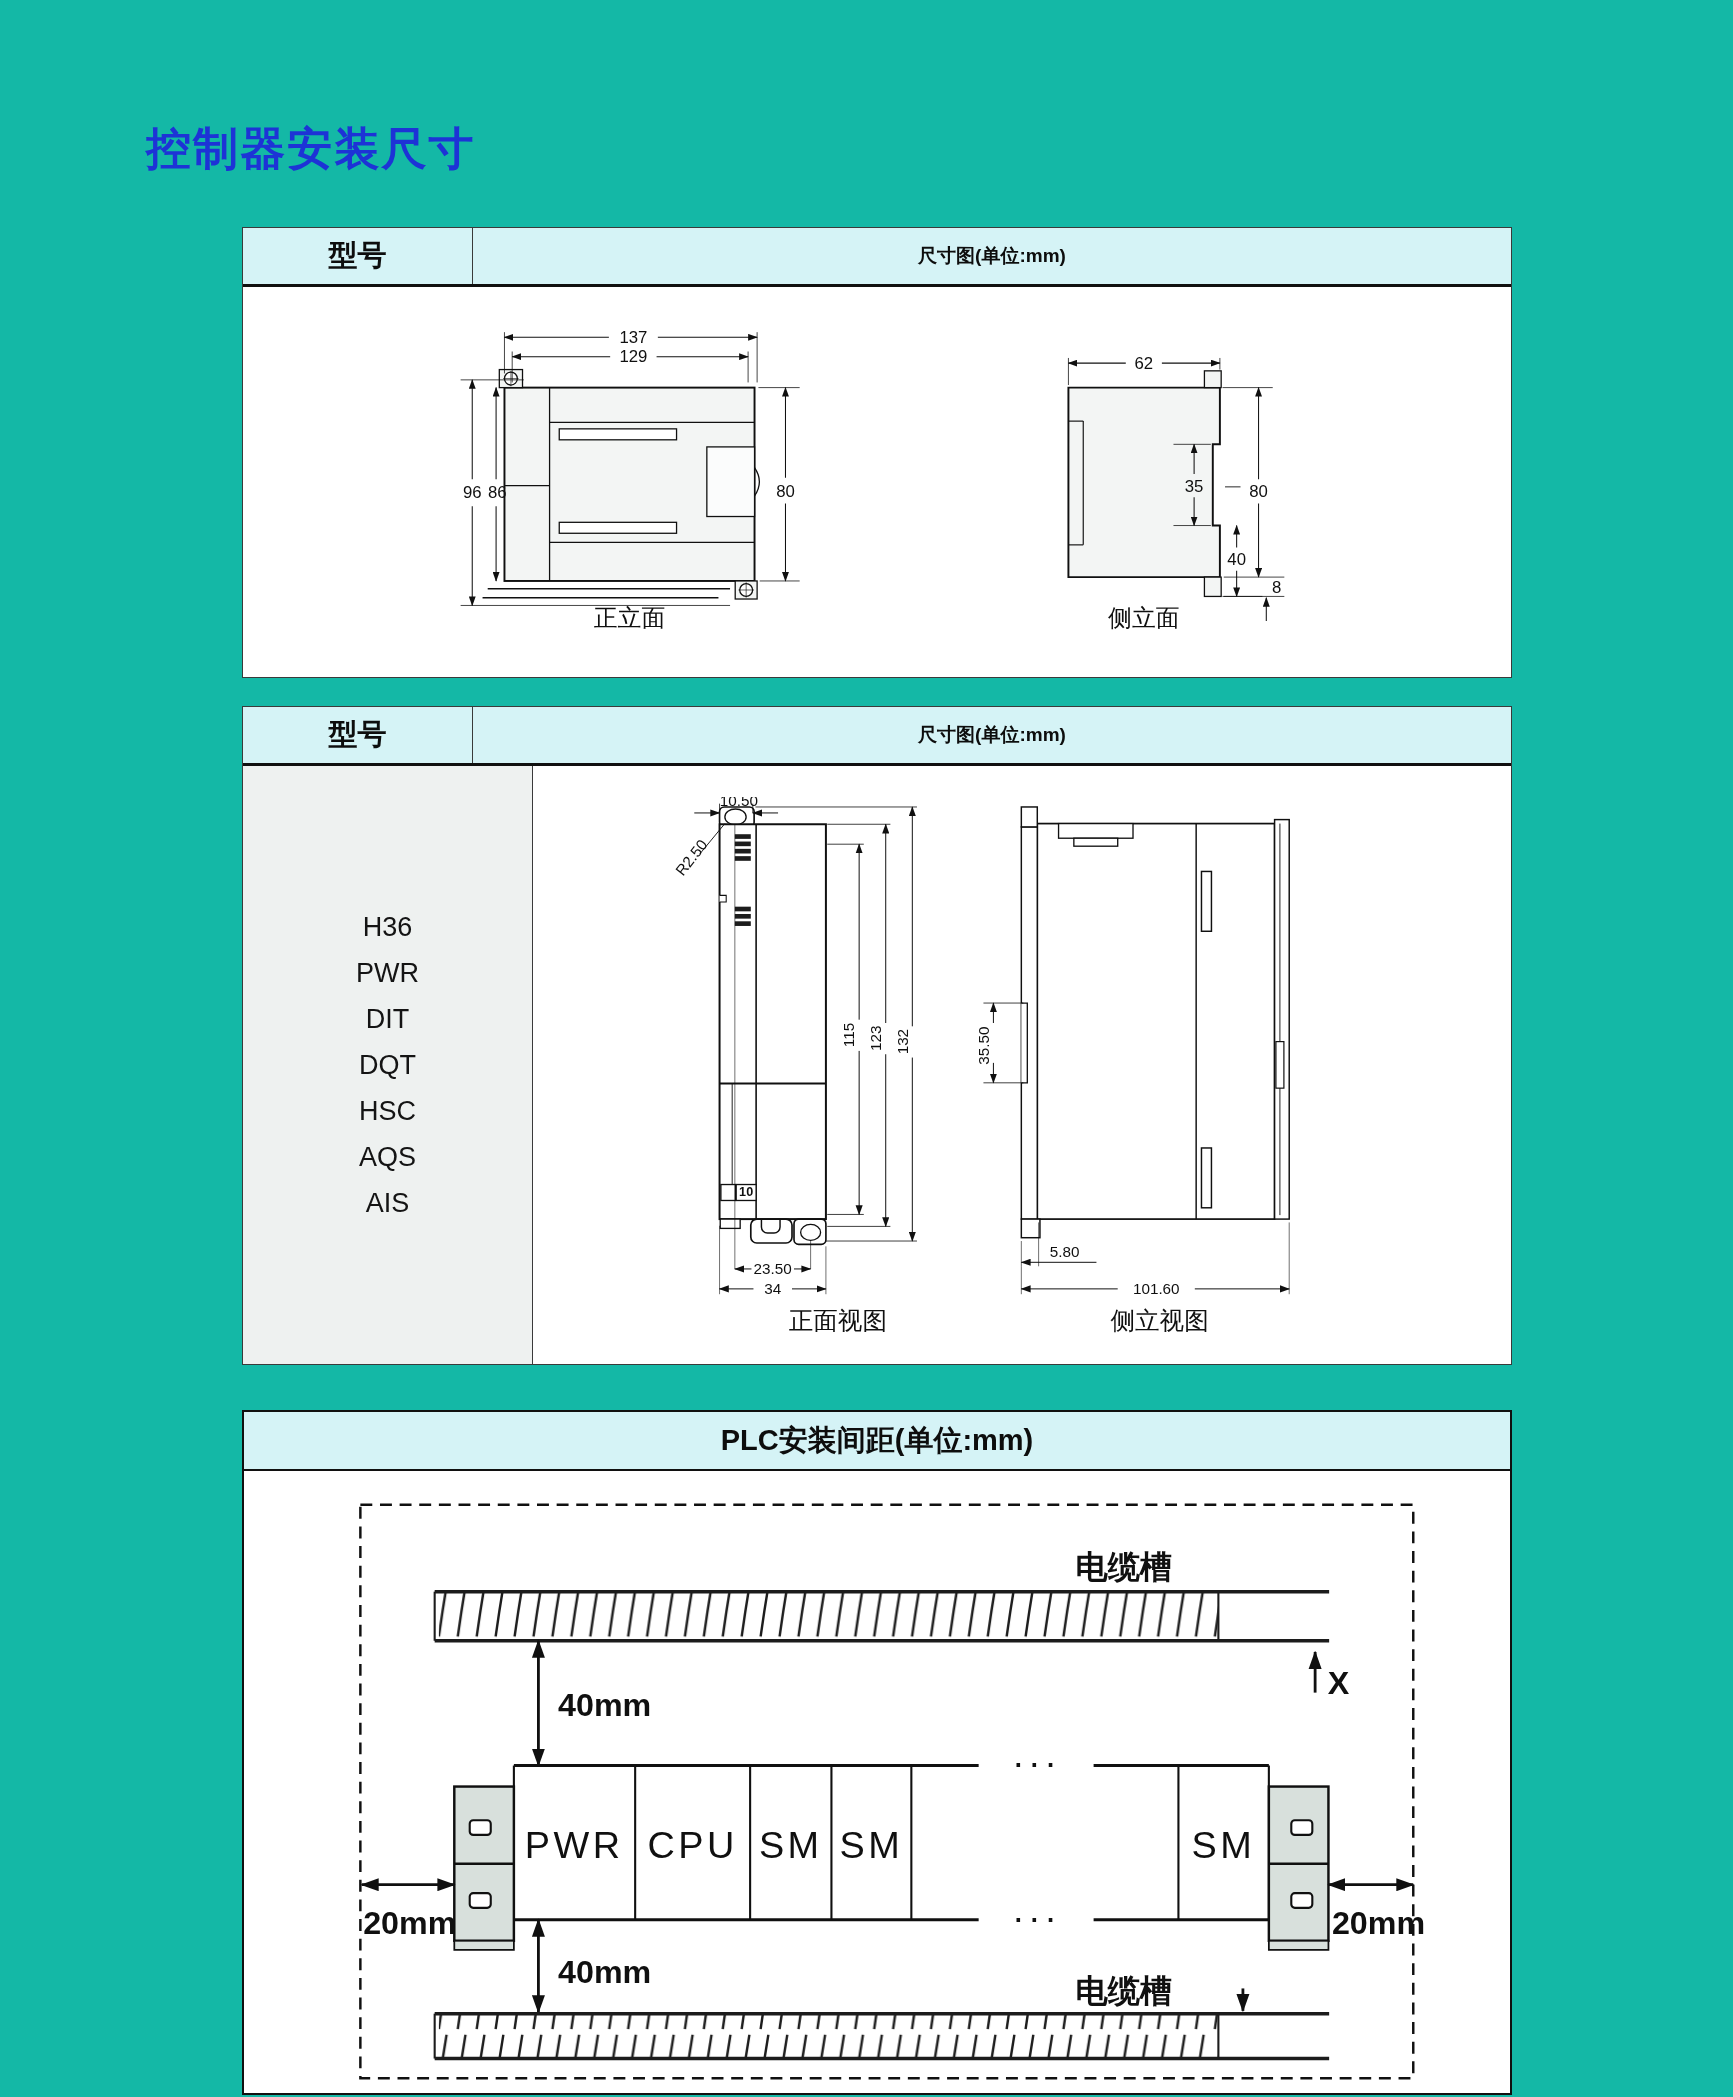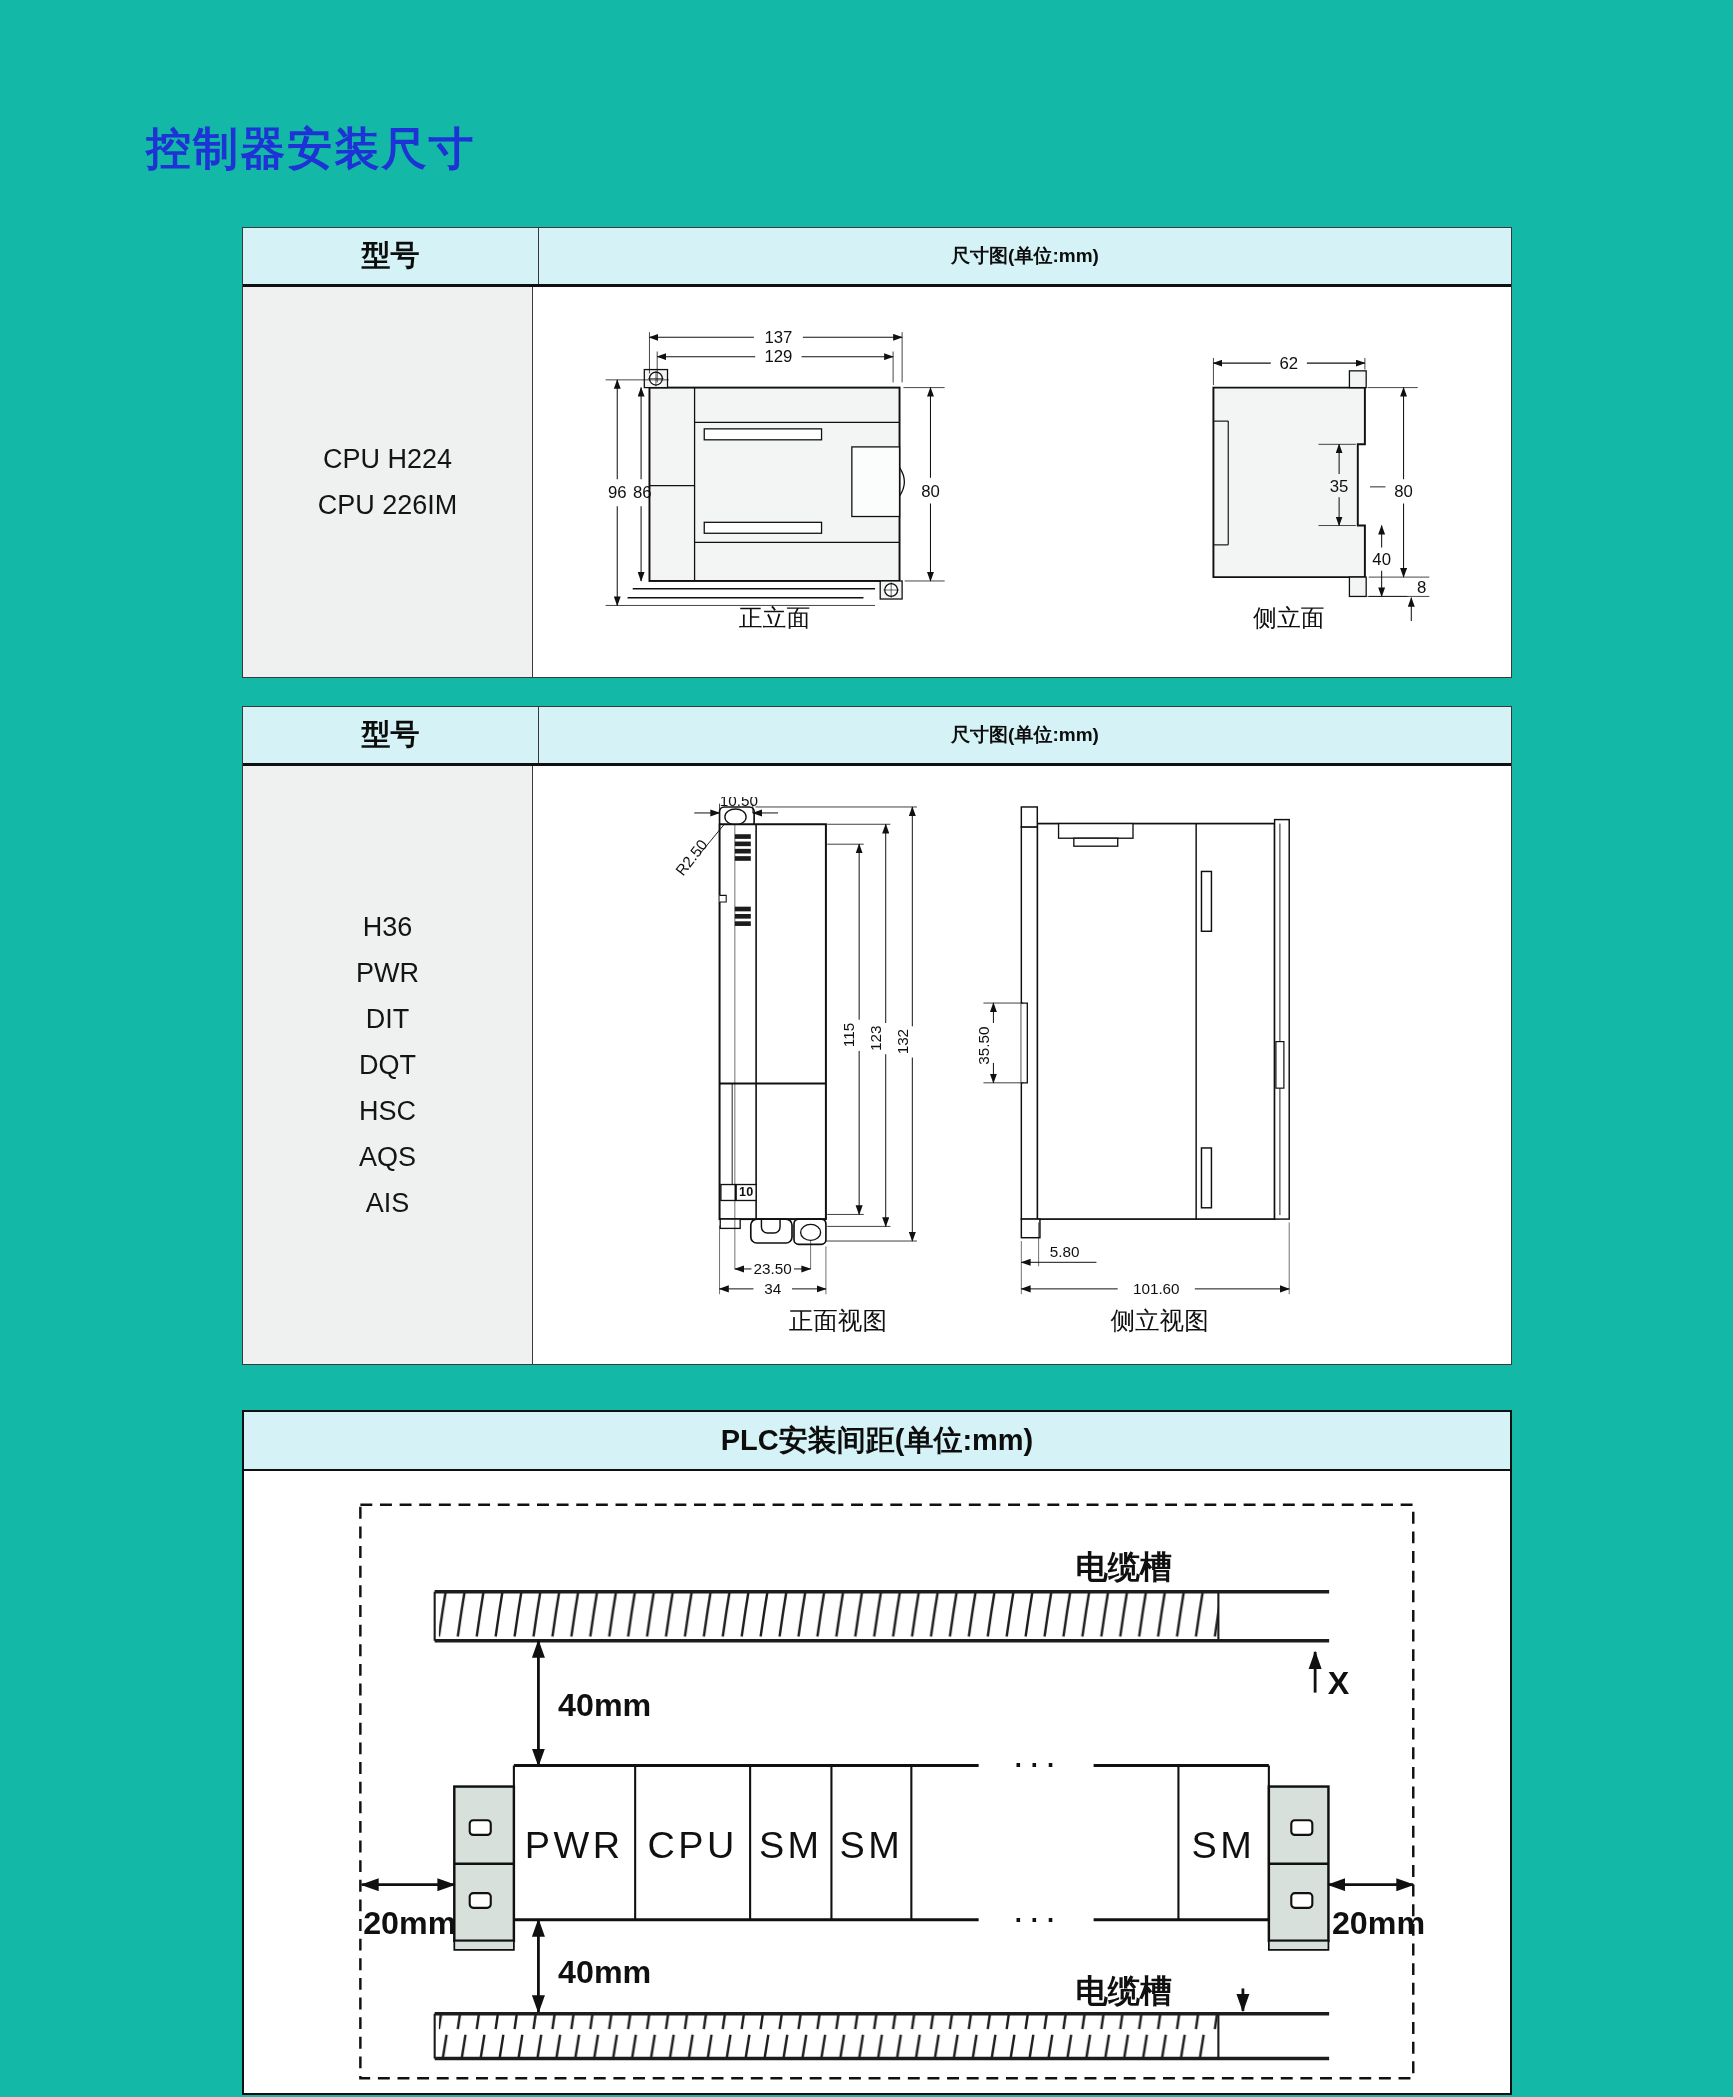--- a/index.html
+++ b/index.html
@@ -7,21 +7,21 @@
   body { font-family:"Liberation Sans","DejaVu Sans",sans-serif; }
   .page { position:relative; width:1733px; height:2097px; background:#14b8a6; overflow:hidden; }
 
   .page-title {
     position:absolute; left:146px; top:119px;
     font-size:45px; font-weight:bold; letter-spacing:2.1px; color:#1d33d6;
   }
 
   .tbl { position:absolute; left:242px; width:1270px; border:1.4px solid #3a3a3a; background:#fff; }
   .tbl-head { display:flex; height:59px; background:#d5f3f6; border-bottom:3.5px solid #101010; }
-  .th-model { width:296px; border-right:1.4px solid #3a3a3a; display:flex; align-items:center; justify-content:center;
+  .th-model { width:230px; border-right:1.4px solid #3a3a3a; display:flex; align-items:center; justify-content:center;
               font-size:29px; font-weight:bold; color:#0d0d0d; }
   .th-dim { flex:1; display:flex; align-items:center; justify-content:center;
             font-size:19px; font-weight:bold; color:#0d0d0d; }
   .tbl-body { display:flex; }
   .td-model { width:290px; border-right:1.4px solid #3a3a3a; background:#eef1f0;
               display:flex; flex-direction:column; align-items:center; justify-content:center;
               font-size:27px; color:#141414; }
   .td-model .mline { line-height:46px; }
   .td-dim { flex:1; background:#fff; position:relative;margin-top:31px; }
   .td-dim svg { display:block; width:100%; height:100%; }
@@ -50,24 +50,20 @@
 <div class="page">
 
   <div class="page-title">控制器安装尺寸</div>
 
   <div class="tbl" style="top:227px;">
     <div class="tbl-head">
       <div class="th-model">型号</div>
       <div class="th-dim">尺寸图(单位:mm)</div>
     </div>
     <div class="tbl-body t1-body">
-      <div class="td-model">
-        <div class="mline">CPU H224</div>
-        <div class="mline">CPU 226IM</div>
-      </div>
       <div class="td-dim">
         <svg viewBox="0 0 1396 557">
           <defs>
             <marker id="a1" viewBox="0 0 14 10" refX="13" refY="5" markerWidth="15" markerHeight="11" markerUnits="userSpaceOnUse" orient="auto-start-reverse">
               <path d="M0,0 L14,5 L0,10 Z" fill="#101010"></path>
             </marker>
           </defs>
 
           <g stroke="#101010" fill="none">
 

